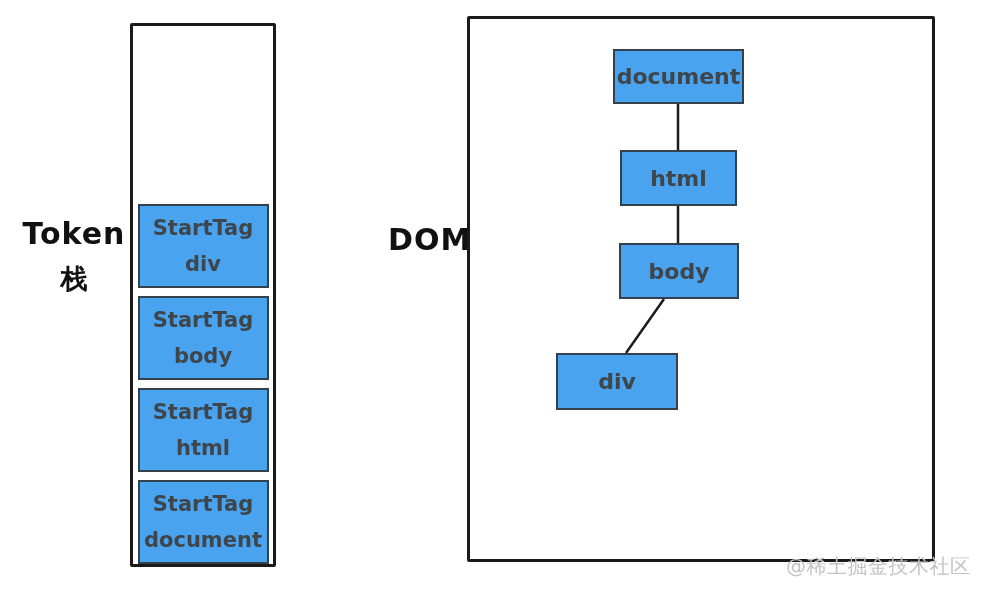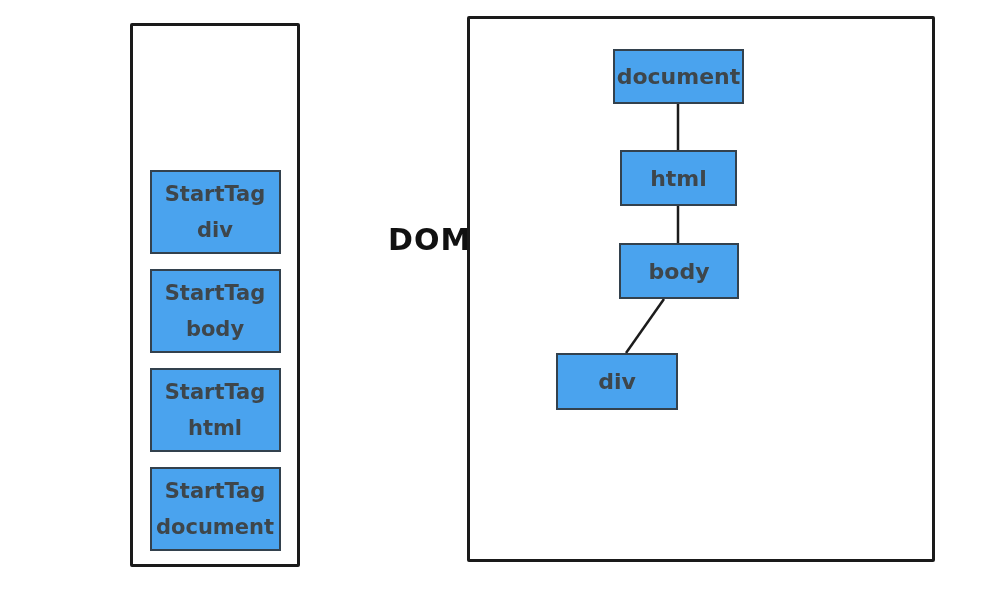--- a/index.html
+++ b/index.html
@@ -10,24 +10,24 @@
 
   
   .token-label {
     position: absolute; left: 18px; top: 216px; width: 112px;
     text-align: center; color: #111; font-weight: 700;
   }
   .token-label .en { font-size: 30px; letter-spacing: 1px; }
   .token-label .cn { font-size: 27px; margin-top: 10px; font-weight: 600; }
 
   .stack-container {
-    position: absolute; left: 130px; top: 23px; width: 170px; height: 544px;
+    position: absolute; left: 130px; top: 23px; width: 146px; height: 544px;
     border: 3px solid #1a1a1a; border-radius: 2px; background: #fff;
     display: flex; flex-direction: column; justify-content: flex-end;
-    align-items: center; gap: 15px; padding-bottom: 13px;
+    align-items: center; gap: 8px; 
   }
   .stack-box {
     width: 131px; height: 84px; flex: 0 0 84px;
     background: #4aa3ee; border: 2px solid #33414d;
     display: flex; flex-direction: column; justify-content: center; align-items: center;
     color: #3e464b; font-weight: 600; font-size: 21px; line-height: 36px;
   }
 
   
   .dom-label {
@@ -54,20 +54,24 @@
     position: absolute; left: 786px; top: 553px; width: 190px;
     color: #c3c3c3; font-size: 20px; letter-spacing: 0.5px; white-space: nowrap;
     z-index: 5;
   }
 </style>
 </head>
 <body>
 
 <div class="canvas">
 
+  <div class="token-label">
+    <div class="en">Token</div>
+    <div class="cn">栈</div>
+  </div>
 
   <div class="stack-container">
     <div class="stack-box">
       <div>StartTag</div>
       <div>div</div>
     </div>
     <div class="stack-box">
       <div>StartTag</div>
       <div>body</div>
     </div>
@@ -96,14 +100,15 @@
       <span>html</span>
     </div>
     <div class="tree-node node-body">
       <span>body</span>
     </div>
     <div class="tree-node node-div">
       <span>div</span>
     </div>
   </div>
 
+  <div class="watermark">@稀土掘金技术社区</div>
 
 </div>
 
 </body></html>

